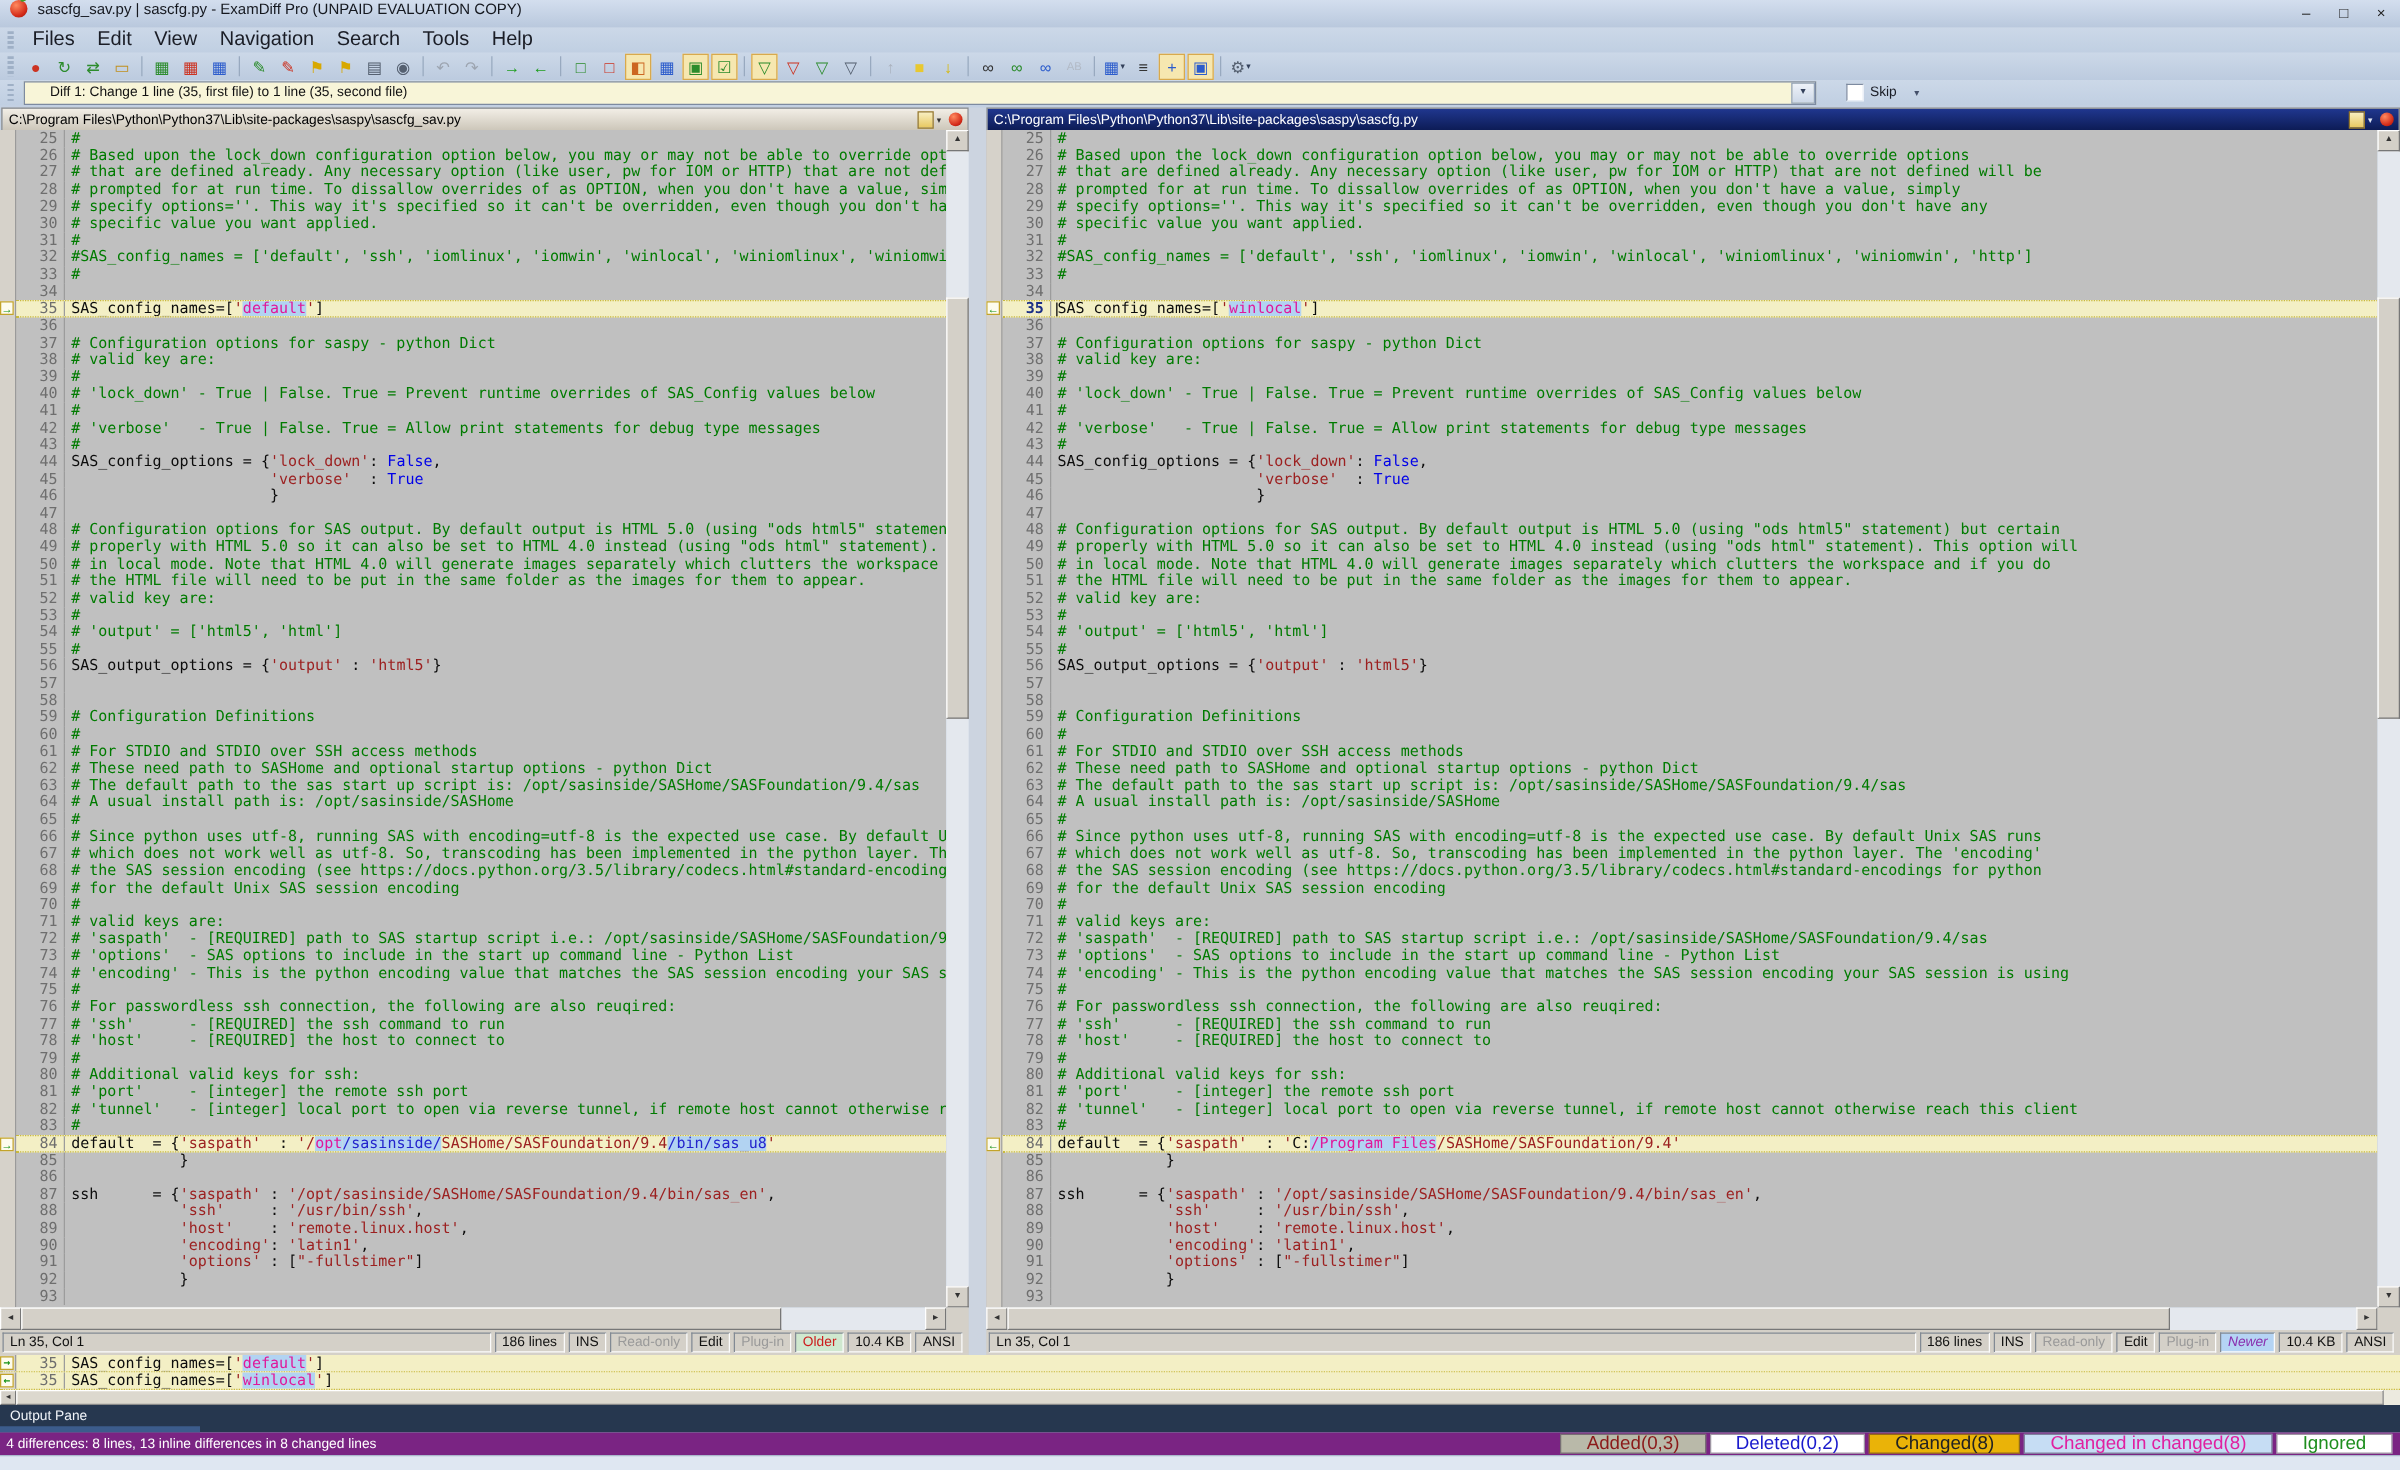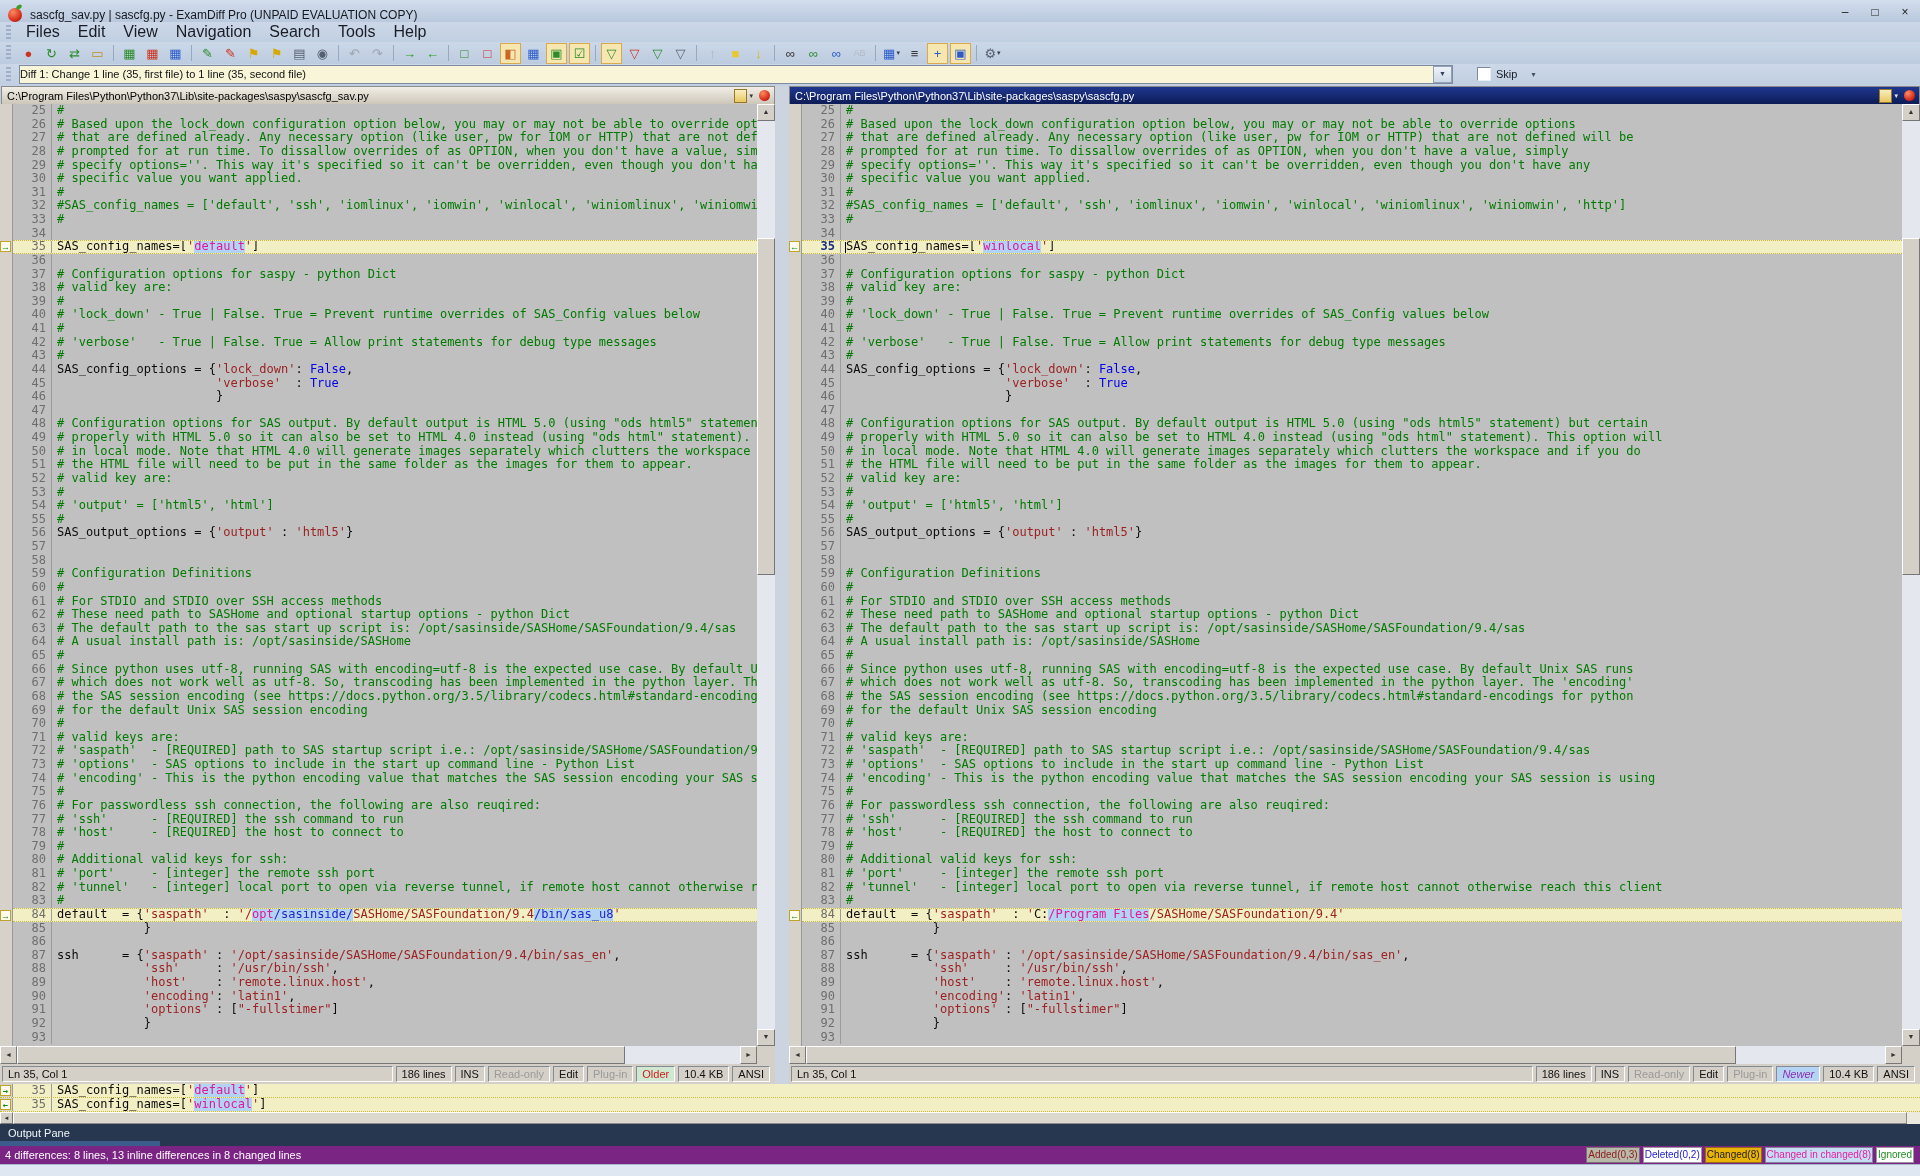--- a/index.html
+++ b/index.html
@@ -2,21 +2,21 @@
 <html><head>
 <meta charset="utf-8">
 <style>
   html,body{margin:0;padding:0;}
   body{width:1920px;height:1176px;overflow:hidden;position:relative;
        font-family:"Liberation Sans",sans-serif;background:#c3d0e2;color:#111;}
   .abs{position:absolute;}
 
   
   #titlebar{left:0;top:0;width:1920px;height:22px;
-    background:linear-gradient(#d3deee,#b9c8dd);display:flex;align-items:flex-end;}
+    background:linear-gradient(#d3deee,#b9c8dd);display:flex;align-items:flex-start;}
   #app-icon{width:14px;height:14px;margin:0 8px 0 8px;border-radius:50%;
     background:radial-gradient(circle at 35% 30%,#ff8a60,#d32a18 65%,#8e1208);position:relative;}
   #app-icon::after{content:"";position:absolute;left:8px;top:-3px;width:6px;height:4px;
     background:#3f9e26;border-radius:60% 40% 60% 40%;transform:rotate(-25deg);}
   #title-text{font-size:12px;color:#15181f;}
   #winbtns{margin-left:auto;display:flex;}
   .wbtn{width:30px;height:20px;text-align:center;line-height:20px;font-size:12px;color:#222;cursor:default;}
 
   #menubar{left:0;top:22px;width:1920px;height:20px;background:linear-gradient(#ccd8e8,#c0cfe2);
     display:flex;align-items:center;}
@@ -30,21 +30,21 @@
     font-size:13px;border:1px solid transparent;}
   .tbtn.tog{background:#f6e7b0;border-color:#d9a94c;}
   .tbtn.dis{opacity:.42;filter:grayscale(.8);}
   .tbsep{width:1px;height:16px;background:#98a9bf;margin:0 4px;}
   .dd{font-size:7px;color:#33405a;margin-left:1px;}
 
   #diffbar{left:0;top:64px;width:1920px;height:20px;background:linear-gradient(#ccd8e8,#c0cfe2);
     display:flex;align-items:center;}
   #diff-combo{width:1432px;height:17px;background:#f8f5d8;border:1px solid #7d8aa0;
     display:flex;align-items:center;margin-left:2px;}
-  #diff-combo-text{font-size:11px;padding-left:0;flex:1;white-space:nowrap;overflow:hidden;color:#111;}
+  #diff-combo-text{font-size:11px;padding-left:20px;flex:1;white-space:nowrap;overflow:hidden;color:#111;}
   #diff-combo-btn{width:17px;height:15px;background:linear-gradient(#eef2f8,#cdd8e8);
     border:1px solid #8fa0b8;font-size:7px;text-align:center;line-height:14px;color:#33405a;}
   #skip-box{width:12px;height:12px;background:#fff;border:1px solid;border-color:#7d8aa0 #e8eef6 #e8eef6 #7d8aa0;margin:0 5px 0 24px;}
   #skip-label{font-size:11px;color:#1a1d26;}
   #diffbar-chevron{font-size:8px;color:#44506a;margin-left:14px;}
 
   
   .phead{top:86px;height:17px;display:flex;align-items:center;font-size:11px;border:1px solid #8a8a8a;}
   #head-left{left:1px;width:772px;background:linear-gradient(#f2eee6,#cdc7ba);color:#000;}
   #head-right{left:789px;width:1129px;background:linear-gradient(#20378f,#0d1c56);color:#fff;}
@@ -115,21 +115,21 @@
     border:1px solid;border-color:#fff #777 #777 #fff;box-sizing:border-box;font-size:6px;color:#333;text-align:center;line-height:10px;}
   #bs-thumb{position:absolute;left:13px;top:0;width:1894px;height:12px;background:#dcd8ce;
     border:1px solid;border-color:#fff #8a8a8a #8a8a8a #fff;box-sizing:border-box;}
 
   
   #outputpane{left:0;top:1124px;width:1920px;height:22px;background:#26374f;}
   #output-label{position:absolute;left:8px;top:3px;font-size:11px;color:#f2f5fa;}
   #output-indicator{position:absolute;left:0;top:17px;width:160px;height:5px;background:#3c5c8c;}
   #purplebar{left:0;top:1146px;width:1920px;height:18px;background:#7a2483;display:flex;align-items:center;}
   #summary{font-size:11px;color:#fff;padding-left:5px;flex:1;}
-  .badge{font-size:10px;height:14px;line-height:13px;padding:0 1px;margin-right:3px;border:1px solid rgba(40,20,50,.45);}
+  .badge{font-size:15px;height:14px;line-height:13px;padding:0 20px;margin-right:3px;border:1px solid rgba(40,20,50,.45);}
   #bottomstrip{left:0;top:1164px;width:1920px;height:12px;background:#dfe7f2;border-top:1px solid #aab8cc;}
 </style>
 </head>
 <body>
 
 <div id="titlebar" class="abs">
   <div id="app-icon"></div>
   <span id="title-text">sascfg_sav.py  |  sascfg.py - ExamDiff Pro (UNPAID EVALUATION COPY)</span>
   <div id="winbtns">
     <div class="wbtn">–</div>

